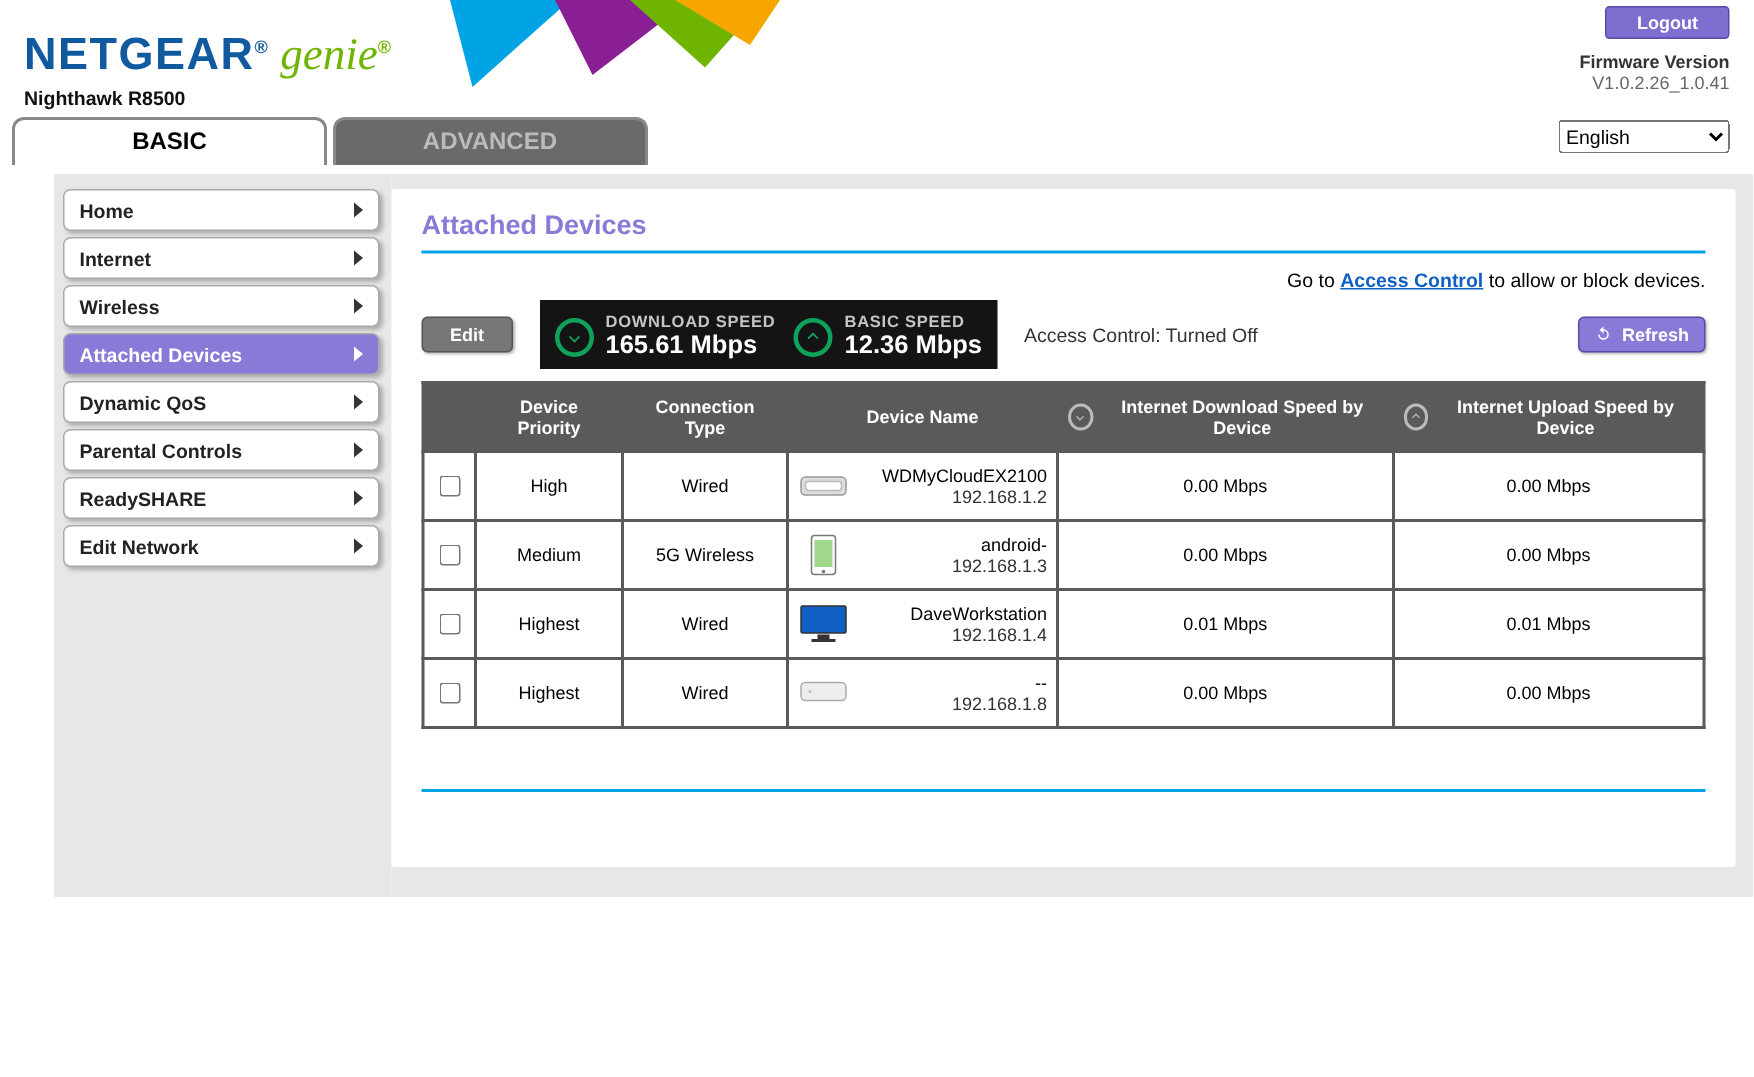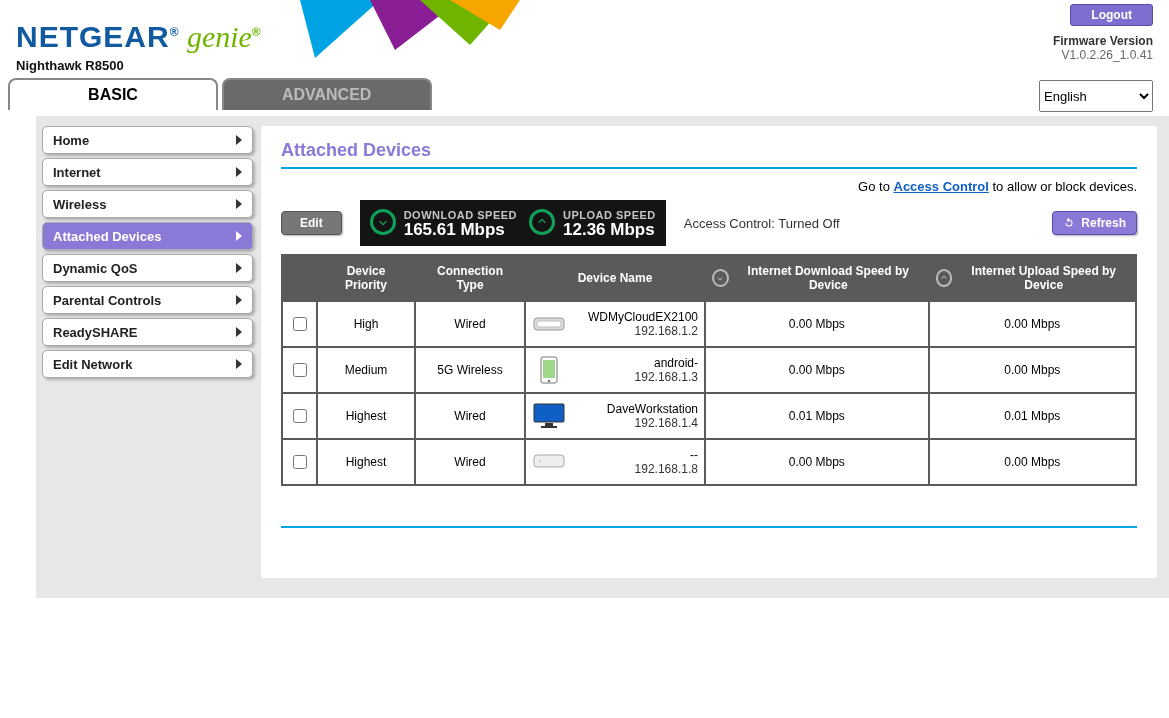--- a/index.html
+++ b/index.html
@@ -38,21 +38,21 @@
   }
   .main-tab {
     display:inline-block; width:210px; height:32px; line-height:30px;
     text-align:center; font-size:16px;
     border:2px solid #888; border-bottom:none;
     border-radius:8px 8px 0 0;
     vertical-align:bottom;
   }
   .main-tab.active { background:#fff; color:#000; font-weight:bold;}
   .main-tab.inactive { background:#6a6a6a; color:#bbb; font-weight:bold;}
-  .lang-select{ position:absolute; right:8px; top:2px; width:114px; height:32px; font-size:13px;}
+  .lang-select{ position:absolute; right:8px; top:2px; width:114px; height:22px; font-size:13px;}
   .body-wrap { display:flex;margin-left:36px; }
   .sidebar {
     width:225px; padding:10px 8px 10px 6px;
     background:#e7e7e7;
   }
   .side-item {
     position:relative;
     background:#fff; border:1px solid #aaa; border-radius:5px;
     height:28px; line-height:28px; padding:0 10px;
     margin-bottom:4px; font-weight:bold; color:#222; font-size:13px;
@@ -81,21 +81,21 @@
     background:#777; color:#fff; border:1px solid #555; border-radius:4px;
     padding:4px 18px; font-weight:bold; font-size:12px; cursor:pointer;
     box-shadow:1px 1px 2px rgba(0,0,0,.3);
   }
   .refresh-btn { background:#8a79d7; border-color:#5b4aa7; display:flex; align-items:center; gap:6px; padding:4px 10px;}
   .refresh-icon { width:12px; height:12px; }
   .speed-block {
     display:flex; background:#141414; color:#fff; height:46px; align-items:center;
     padding:0 10px; gap:12px;
   }
-  .speed-col { display:flex; align-items:flex-start; gap:8px; }
+  .speed-col { display:flex; align-items:flex-end; gap:8px; }
   .circ-icon {
     width:26px; height:26px; border:3px solid #0fa25a; border-radius:50%;
     display:flex; align-items:center; justify-content:center;
   }
   .circ-icon svg{ width:14px; height:14px; fill:#0fa25a; }
   .speed-text .label{ font-size:11px; font-weight:bold; color:#c5c5c5; letter-spacing:.5px;}
   .speed-text .value{ font-size:17px; font-weight:bold; color:#fff; line-height:17px;}
   .ac-status { font-size:13px; color:#333; }
   .spacer { flex:1; }
   table.dev {
@@ -191,21 +191,21 @@
               <div class="value">165.61 Mbps</div>
             </div>
           </div>
           <div class="speed-col">
             <span class="circ-icon">
                 <svg viewBox="0 0 24 24">
                   <path d="M12 21V9l5 5 1.4-1.4L12 6l-6.4 6.6L7 14l5-5v12z"></path>
                 </svg>
               </span>
             <div class="speed-text">
-              <div class="label">UPLOAD SPEED</div>
+              <div class="label">BASIC SPEED</div>
               <div class="value">12.36 Mbps</div>
             </div>
           </div>
         </div>
         <div class="ac-status">Access Control: Turned Off</div>
         <div class="spacer"></div>
         <button class="refresh-btn">
           <svg class="refresh-icon" viewBox="0 0 24 24" fill="#fff">
               <path d="M12 5V1L7 6l5 5V7a5 5 0 1 1-5 5H5a7 7 0 1 0 7-7z"></path>
             </svg>

